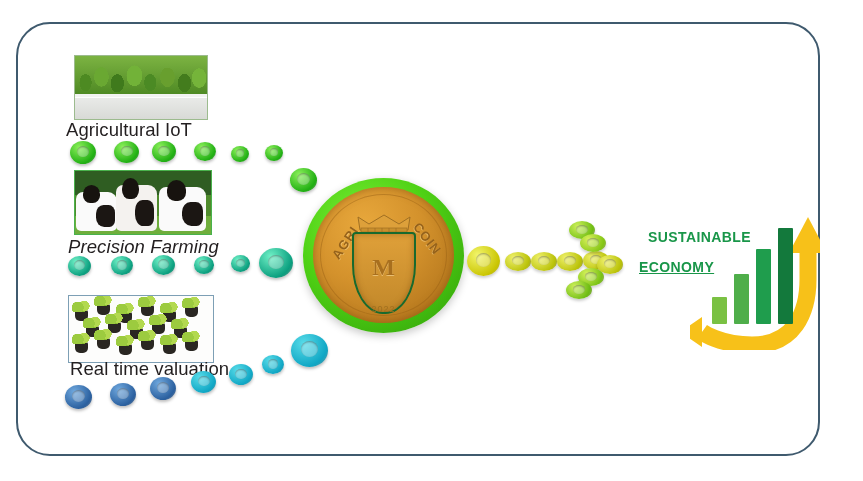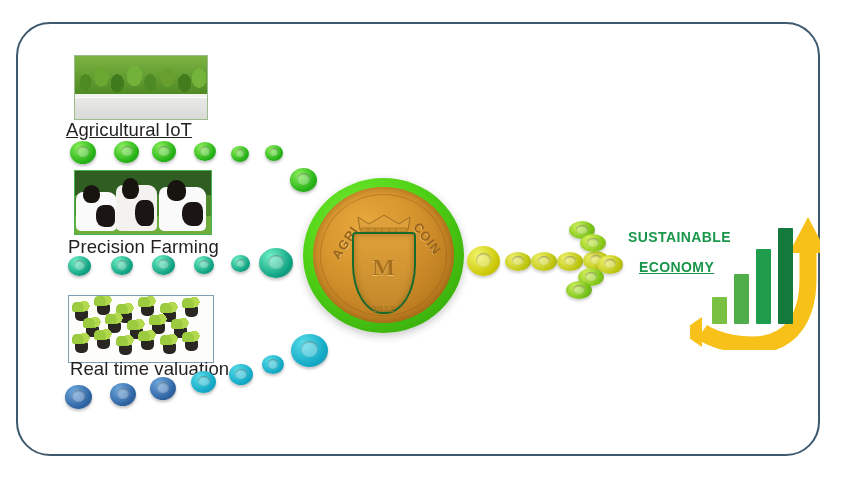--- a/index.html
+++ b/index.html
@@ -51,22 +51,22 @@
   .pot{position:absolute;width:13px;height:11px;background:#2a2722;
        border-radius:2px 2px 5px 5px;}
   .pot::before{content:"";position:absolute;left:-3px;top:-9px;width:19px;height:11px;
        background:radial-gradient(circle at 30% 60%, #9ccb3f 0 40%, transparent 41%),
                   radial-gradient(circle at 65% 45%, #b3d94f 0 38%, transparent 39%),
                   radial-gradient(circle at 48% 75%, #86b92f 0 36%, transparent 37%);}
 
   
   .label{position:absolute;color:#231f20;font-size:18.5px;letter-spacing:.1px;
          white-space:nowrap;}
-  #label-iot{left:66px;top:119px;text-decoration:underline;}
-  #label-precision{left:68px;top:236px;}
+  #label-iot{left:66px;top:119px;}
+  #label-precision{left:68px;top:236px;font-style:italic;}
   #label-realtime{left:70px;top:358px;}
 
   
   .bead{position:absolute;border-radius:50%;}
   .bead .hole{position:absolute;left:26%;top:22%;width:48%;height:48%;border-radius:50%;
       background:rgba(255,255,255,.30);
       box-shadow:inset 0 1px 2px rgba(0,0,0,.35);}
 
   
   #coin-wrap{position:absolute;left:303px;top:178px;width:161px;height:155px;}
@@ -92,21 +92,21 @@
      box-shadow:inset 0 0 6px rgba(120,70,10,.5);}
   #coin-monogram{position:absolute;left:50%;top:20px;transform:translateX(-50%);
      color:#a86f1e;font-size:24px;font-weight:bold;font-family:"Liberation Serif",serif;
      text-shadow:0 1px 0 rgba(255,228,170,.55);}
   #coin-year{position:absolute;left:50%;bottom:9px;transform:translateX(-50%);
      color:#a0701f;font-size:9px;letter-spacing:1px;}
 
   
   .econ-text{position:absolute;color:#199649;font-weight:bold;font-size:14px;
      letter-spacing:.4px;white-space:nowrap;}
-  #econ-line1{left:628px;top:229px;}
+  #econ-line1{left:648px;top:229px;}
   #econ-line2{left:639px;top:259px;text-decoration:underline;}
 
   #growth{position:absolute;left:690px;top:205px;width:130px;height:145px;}
   .gbar{position:absolute;bottom:26px;border-radius:1px;}
 </style>
 </head>
 <body>
 
 <div id="frame"></div>
 

